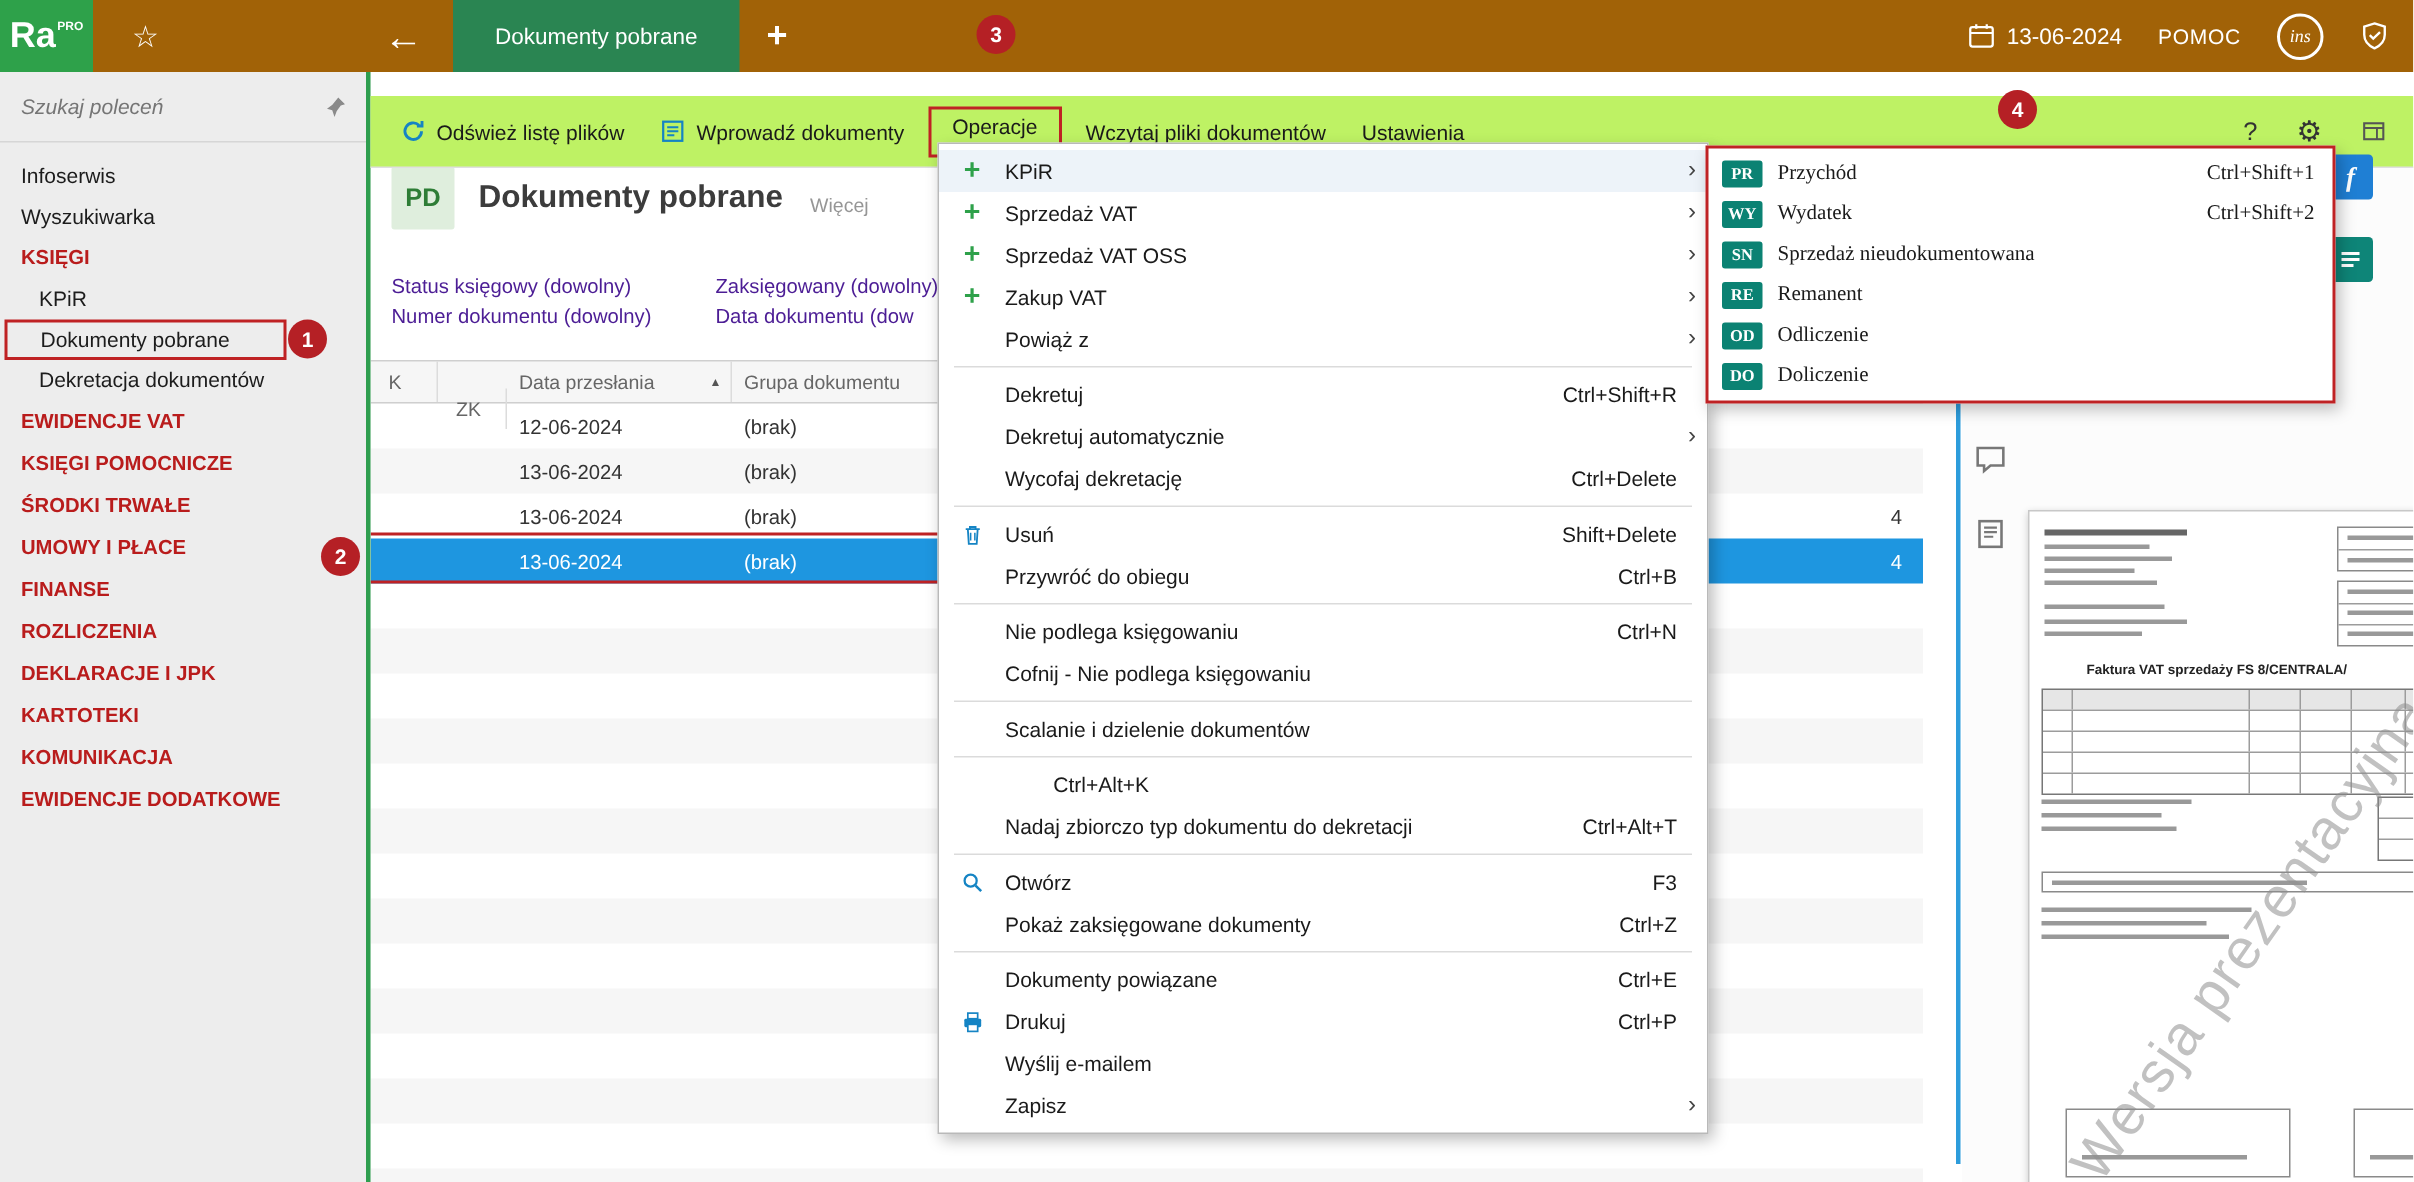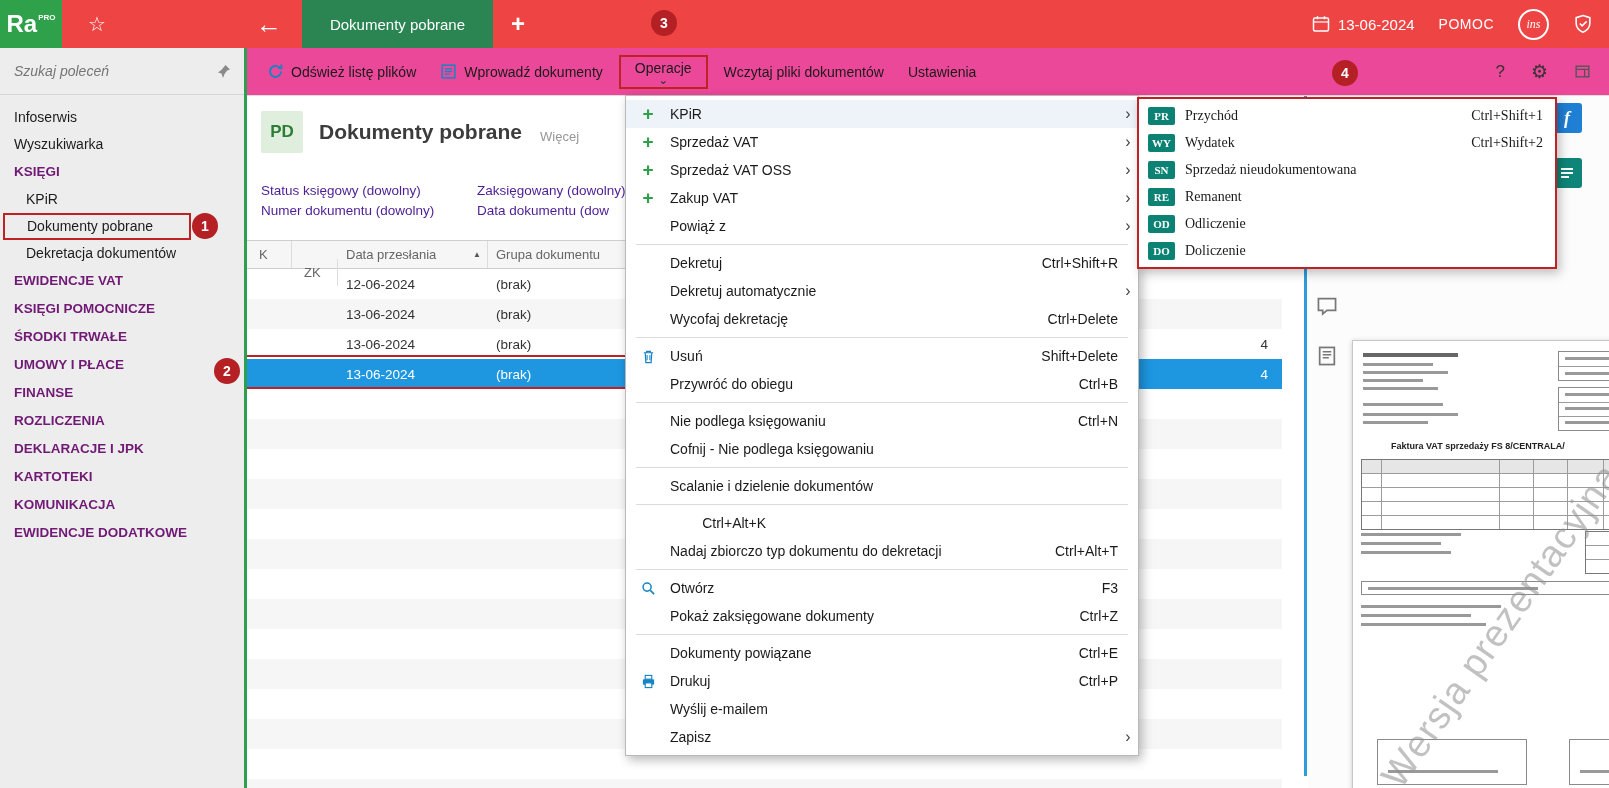--- a/index.html
+++ b/index.html
@@ -1,57 +1,57 @@
 <!DOCTYPE html>
 <html><head>
 <meta charset="utf-8">
 <style>
   html,body{margin:0;padding:0;background:#ffffff;}
   .app{position:relative;width:1609px;height:788px;overflow:hidden;
        font-family:"Liberation Sans",sans-serif;background:#fff;}
 
   
-  .topbar{position:absolute;top:0;left:0;right:0;height:48px;background:#ef4444;
+  .topbar{position:absolute;top:0;left:0;right:0;height:48px;background:#a16207;
           display:flex;align-items:center;color:#fff;z-index:30;}
   .logo{width:62px;height:48px;background:#2EA14A;display:flex;align-items:center;
         justify-content:center;font-weight:bold;font-size:24px;}
   .logo-sup{font-size:8px;font-weight:bold;margin-left:1px;margin-top:-14px;}
   .tb-icon{cursor:default;}
   .star{margin-left:26px;font-size:20px;}
   .back{margin-left:150px;font-size:26px;line-height:20px;}
   .tab{margin-left:20px;height:48px;background:#2A8552;display:flex;align-items:center;
        padding:0 28px;font-size:15px;}
   .plus{margin-left:18px;font-size:24px;font-weight:bold;}
   .tb-right{margin-left:auto;display:flex;align-items:center;gap:24px;margin-right:16px;}
   .date-wrap{display:flex;align-items:center;gap:8px;font-size:15px;}
   .pomoc{font-size:14px;letter-spacing:.5px;}
   .ins{width:27px;height:27px;border:2px solid #fff;border-radius:50%;display:flex;
        align-items:center;justify-content:center;font-size:12px;font-style:italic;
        font-family:"Liberation Serif",serif;}
 
   
-  .toolbar{position:absolute;top:48px;left:247px;right:0;height:47px;background:#ec4899;
+  .toolbar{position:absolute;top:64px;left:247px;right:0;height:47px;background:#bef264;
            border-bottom:1px solid #DFDFDF;display:flex;align-items:center;
            font-size:14px;color:#1a1a1a;padding-left:8px;z-index:5;}
   .tbtn{display:flex;align-items:center;gap:7px;padding:0 12px;height:100%;cursor:default;white-space:nowrap;}
   .op{border:2px solid #BF2224;height:auto;padding:3px 14px;margin:13px 4px;flex-direction:column;gap:0;}
   .op .chev{font-size:12px;line-height:8px;color:#333;}
   .tb-right-icons{margin-left:auto;display:flex;align-items:center;gap:26px;margin-right:18px;}
   .q{font-size:17px;color:#333;}
   .gear{font-size:19px;color:#333;}
 
   
   .sidebar{position:absolute;top:48px;left:0;width:244px;bottom:0;background:#EDEDED;
            border-right:3px solid #2E9E4F;z-index:4;}
   .search-row{height:46px;border-bottom:1px solid #D6D6D6;display:flex;align-items:center;padding:0 12px;}
   .search-row input{flex:1;border:none;background:transparent;outline:none;
            font-style:italic;font-size:14px;color:#9a9a9a;font-family:"Liberation Sans",sans-serif;}
   .nav{padding-top:9px;color:#1c1c1c;}
   .ni{height:27px;line-height:27px;padding-left:14px;font-size:14px;cursor:default;white-space:nowrap;}
-  .ns{height:28px;line-height:28px;padding-left:14px;font-weight:bold;color:#701a75;
+  .ns{height:28px;line-height:28px;padding-left:14px;font-weight:bold;color:#b91c1c;
       font-size:13.5px;cursor:default;white-space:nowrap;}
   .sub{padding-left:26px;}
   .ni.redwrap{padding:0;}
   .redbox{display:inline-block;border:2px solid #BF2224;height:23px;line-height:23px;
           padding-left:22px;width:162px;margin-left:3px;}
 
   
   .content{position:absolute;top:95px;left:247px;width:1035px;bottom:0;background:#fff;overflow:visible;z-index:1;}
   .page-head{position:absolute;top:16px;left:14px;display:flex;align-items:center;}
   .pd-badge{width:42px;height:42px;background:#DFEEDD;color:#2E7D36;font-weight:bold;

